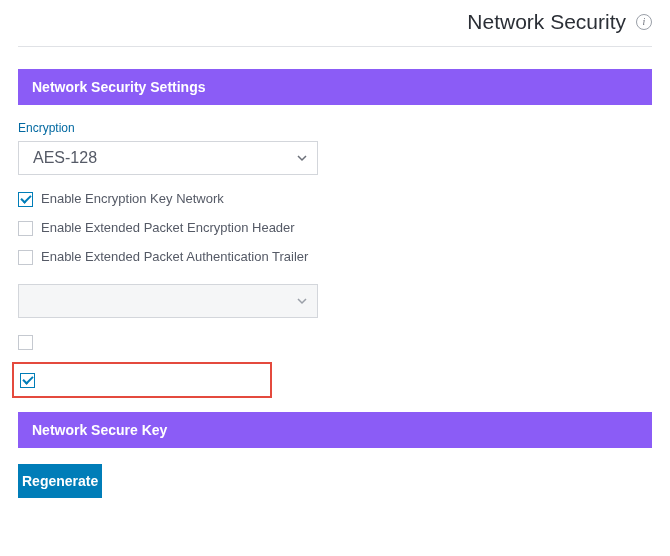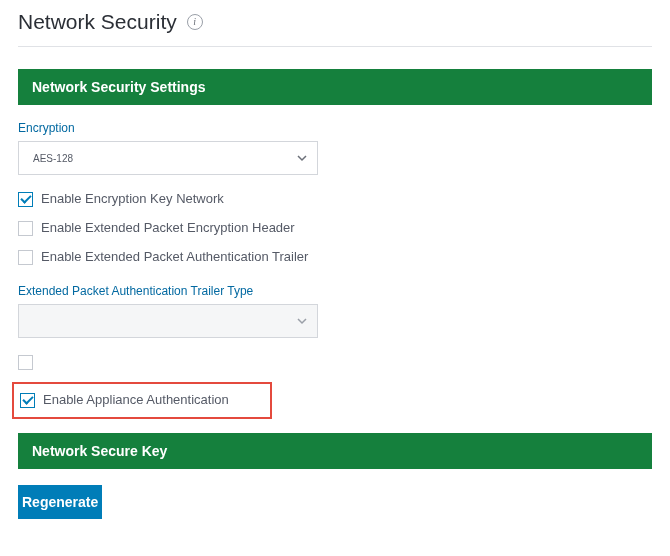--- a/index.html
+++ b/index.html
@@ -13,20 +13,21 @@
     width: 670px;
   }
   .page {
     padding: 10px 18px 20px 18px;
   }
   .page-title-row {
     display: flex;
     align-items: center;
     gap: 10px;
     padding-bottom: 6px;
+    justify-content: flex-end;
   }
   .page-title {
     font-size: 21px;
     font-weight: 400;
     color: #2b2f36;
   }
   .info-icon {
     width: 16px;
     height: 16px;
     border: 1px solid #9a9fa8;
@@ -39,21 +40,21 @@
     font-style: italic;
     font-family: Georgia, serif;
     line-height: 1;
   }
   hr.rule {
     border: none;
     border-top: 1px solid #e0e2e6;
     margin: 6px 0 22px 0;
   }
   .section-header {
-    background: #15803d;
+    background: #8b5cf6;
     color: #fff;
     font-size: 14px;
     font-weight: 600;
     padding: 10px 14px;
     border-radius: 0;
     margin-bottom: 16px;
   }
   .field-label {
     font-size: 12px;
     color: #0369a1;
@@ -63,21 +64,21 @@
     position: relative;
     width: 300px;
     margin-bottom: 16px;
   }
   .select {
     width: 100%;
     height: 34px;
     border: 1px solid #d3d6db;
     background: #fff;
     padding: 0 34px 0 14px;
-    font-size: 10px;
+    font-size: 16px;
     color: #555a66;
     display: flex;
     align-items: center;
     cursor: pointer;
   }
   .select.disabled {
     background: #f5f6f7;
     color: #a5a9b1;
     cursor: default;
   }
@@ -178,40 +179,38 @@
     <div class="checkbox"></div>
     <span class="checkbox-label">Enable Extended Packet Encryption Header</span>
   </div>
 
   <div class="checkbox-row">
     <div class="checkbox"></div>
     <span class="checkbox-label">Enable Extended Packet Authentication Trailer</span>
   </div>
 
   <div class="spacer-sm"></div>
-  <div class="field-label">Extended Packet Authentication Trailer Type</div>
   <div class="select-wrap">
     <div class="select disabled">
       <span></span>
     </div>
     <span class="chevron">
       <svg width="12" height="12" viewBox="0 0 12 12">
           <path d="M2 4 L6 8 L10 4" fill="none" stroke="#9a9fa8" stroke-width="1.5"></path>
         </svg>
     </span>
   </div>
 
   <div class="checkbox-row">
     <div class="checkbox"></div>
   </div>
 
   <div class="highlight-box">
     <div class="checkbox-row">
       <div class="checkbox checked"></div>
-      <span class="checkbox-label">Enable Appliance Authentication</span>
     </div>
   </div>
 
   <div class="section-header">
     <span>Network Secure Key</span>
   </div>
 
   <button class="btn">
     <span>Regenerate</span>
   </button>

